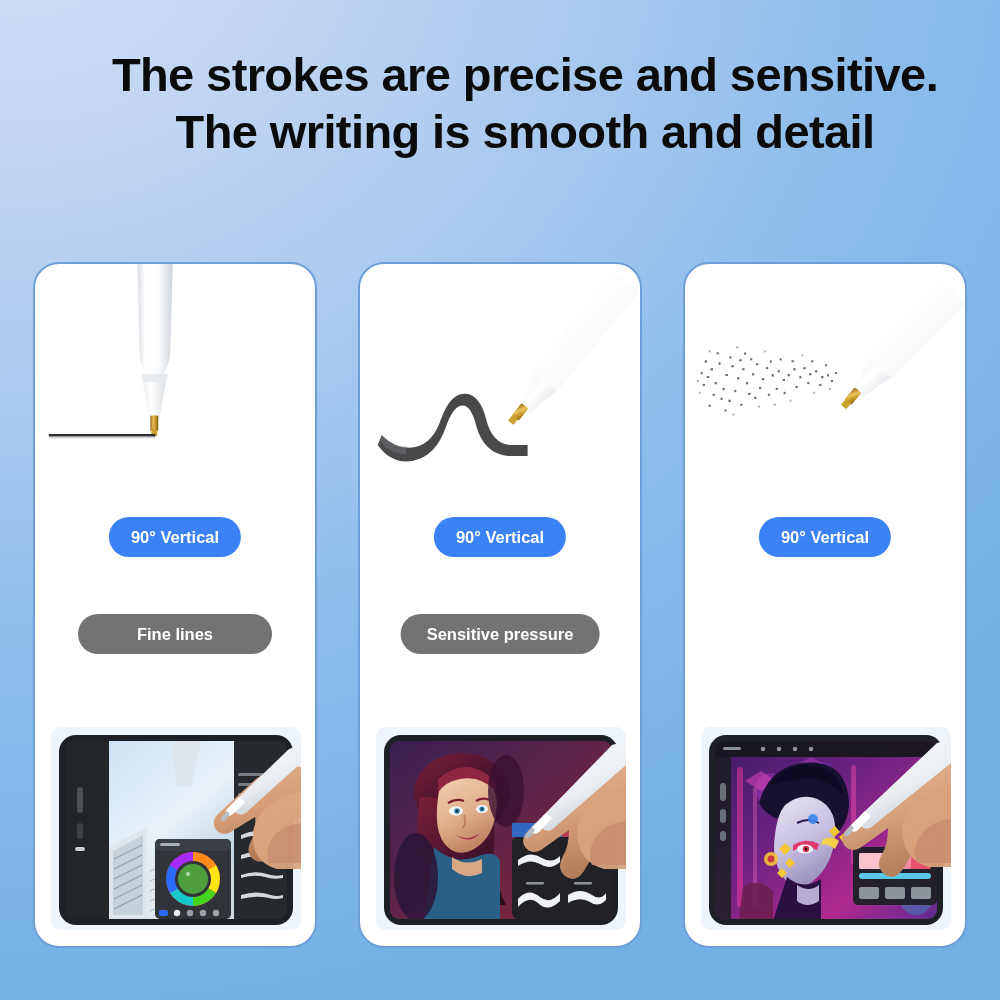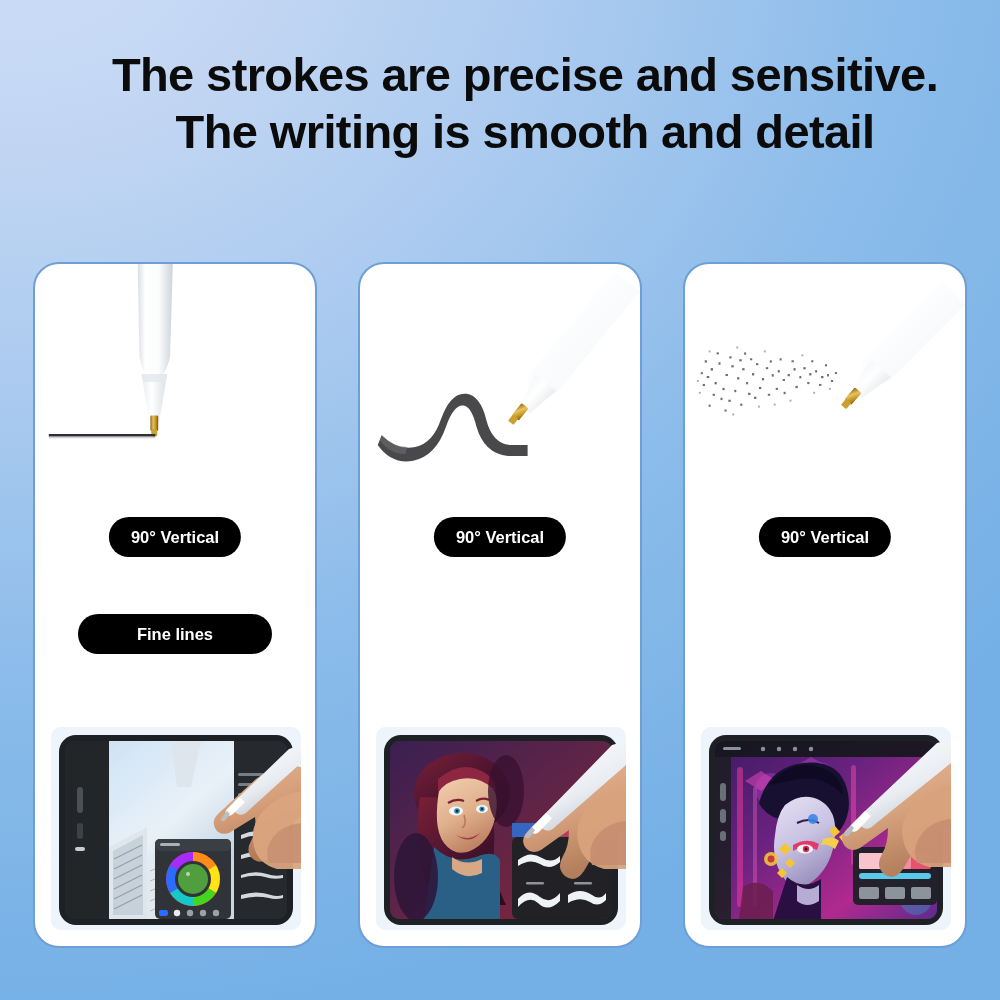--- a/index.html
+++ b/index.html
@@ -82,28 +82,28 @@
     font-weight: 700;
     border-radius: 999px;
     white-space: nowrap;
     box-sizing: border-box;
   }
   .pill-top {
     top: 253px;
     height: 40px;
     padding: 0 22px;
     font-size: 16.5px;
-    background: #000000;
+    background: #3b82f6;
   }
   .pill-bottom {
     top: 350px;
     height: 40px;
     padding: 0 26px;
     font-size: 16.5px;
-    background: #000000;
+    background: #737373;
   }
   .card:nth-child(1) .pill-bottom { min-width: 194px; }
   .card:nth-child(2) .pill-bottom { min-width: 188px; }
   .card:nth-child(3) .pill-bottom { min-width: 192px; }
 
   
   .photo {
     position: absolute;
     left: 16px;
     bottom: 16px;
@@ -333,20 +333,23 @@
           <path d="M178 110 L199 127 L172 150 L162 142 Z" fill="url(#penCone2)" opacity="0.93"></path>
           <rect x="158" y="140" width="9" height="16" rx="1.6" fill="url(#tipGold2)" transform="rotate(39 162 148)"></rect>
           <rect x="152" y="152" width="7" height="8" rx="1" fill="#cba231" transform="rotate(39 155 156)"></rect>
         </svg>
       </div>
 
       <div class="pill pill-top">
         <span>90° Vertical</span>
       </div>
 
+      <div class="pill pill-bottom">
+        <span>Sensitive pressure</span>
+      </div>
 
       <div class="photo">
         <svg viewBox="0 0 250 203" xmlns="http://www.w3.org/2000/svg">
           <defs>
             <linearGradient id="artBg2" x1="0" y1="0" x2="1" y2="1">
               <stop offset="0%" stop-color="#3a1f52"></stop>
               <stop offset="45%" stop-color="#5c2448"></stop>
               <stop offset="100%" stop-color="#8a2438"></stop>
             </linearGradient>
             <linearGradient id="hair2" x1="0" y1="0" x2="0.8" y2="1">

